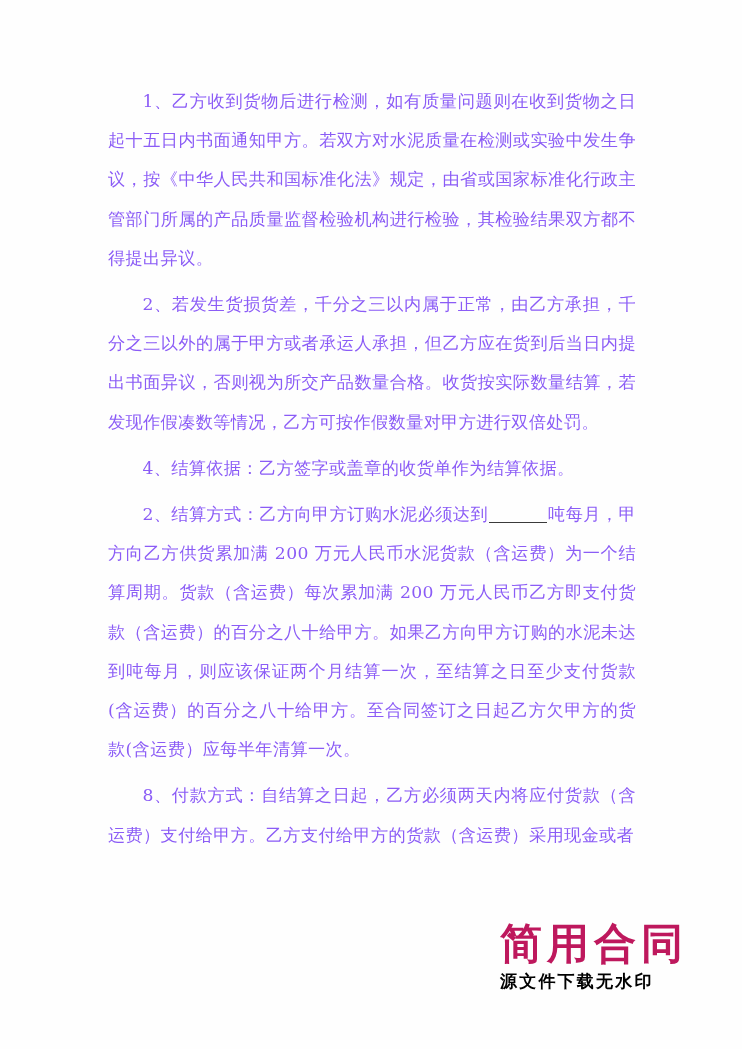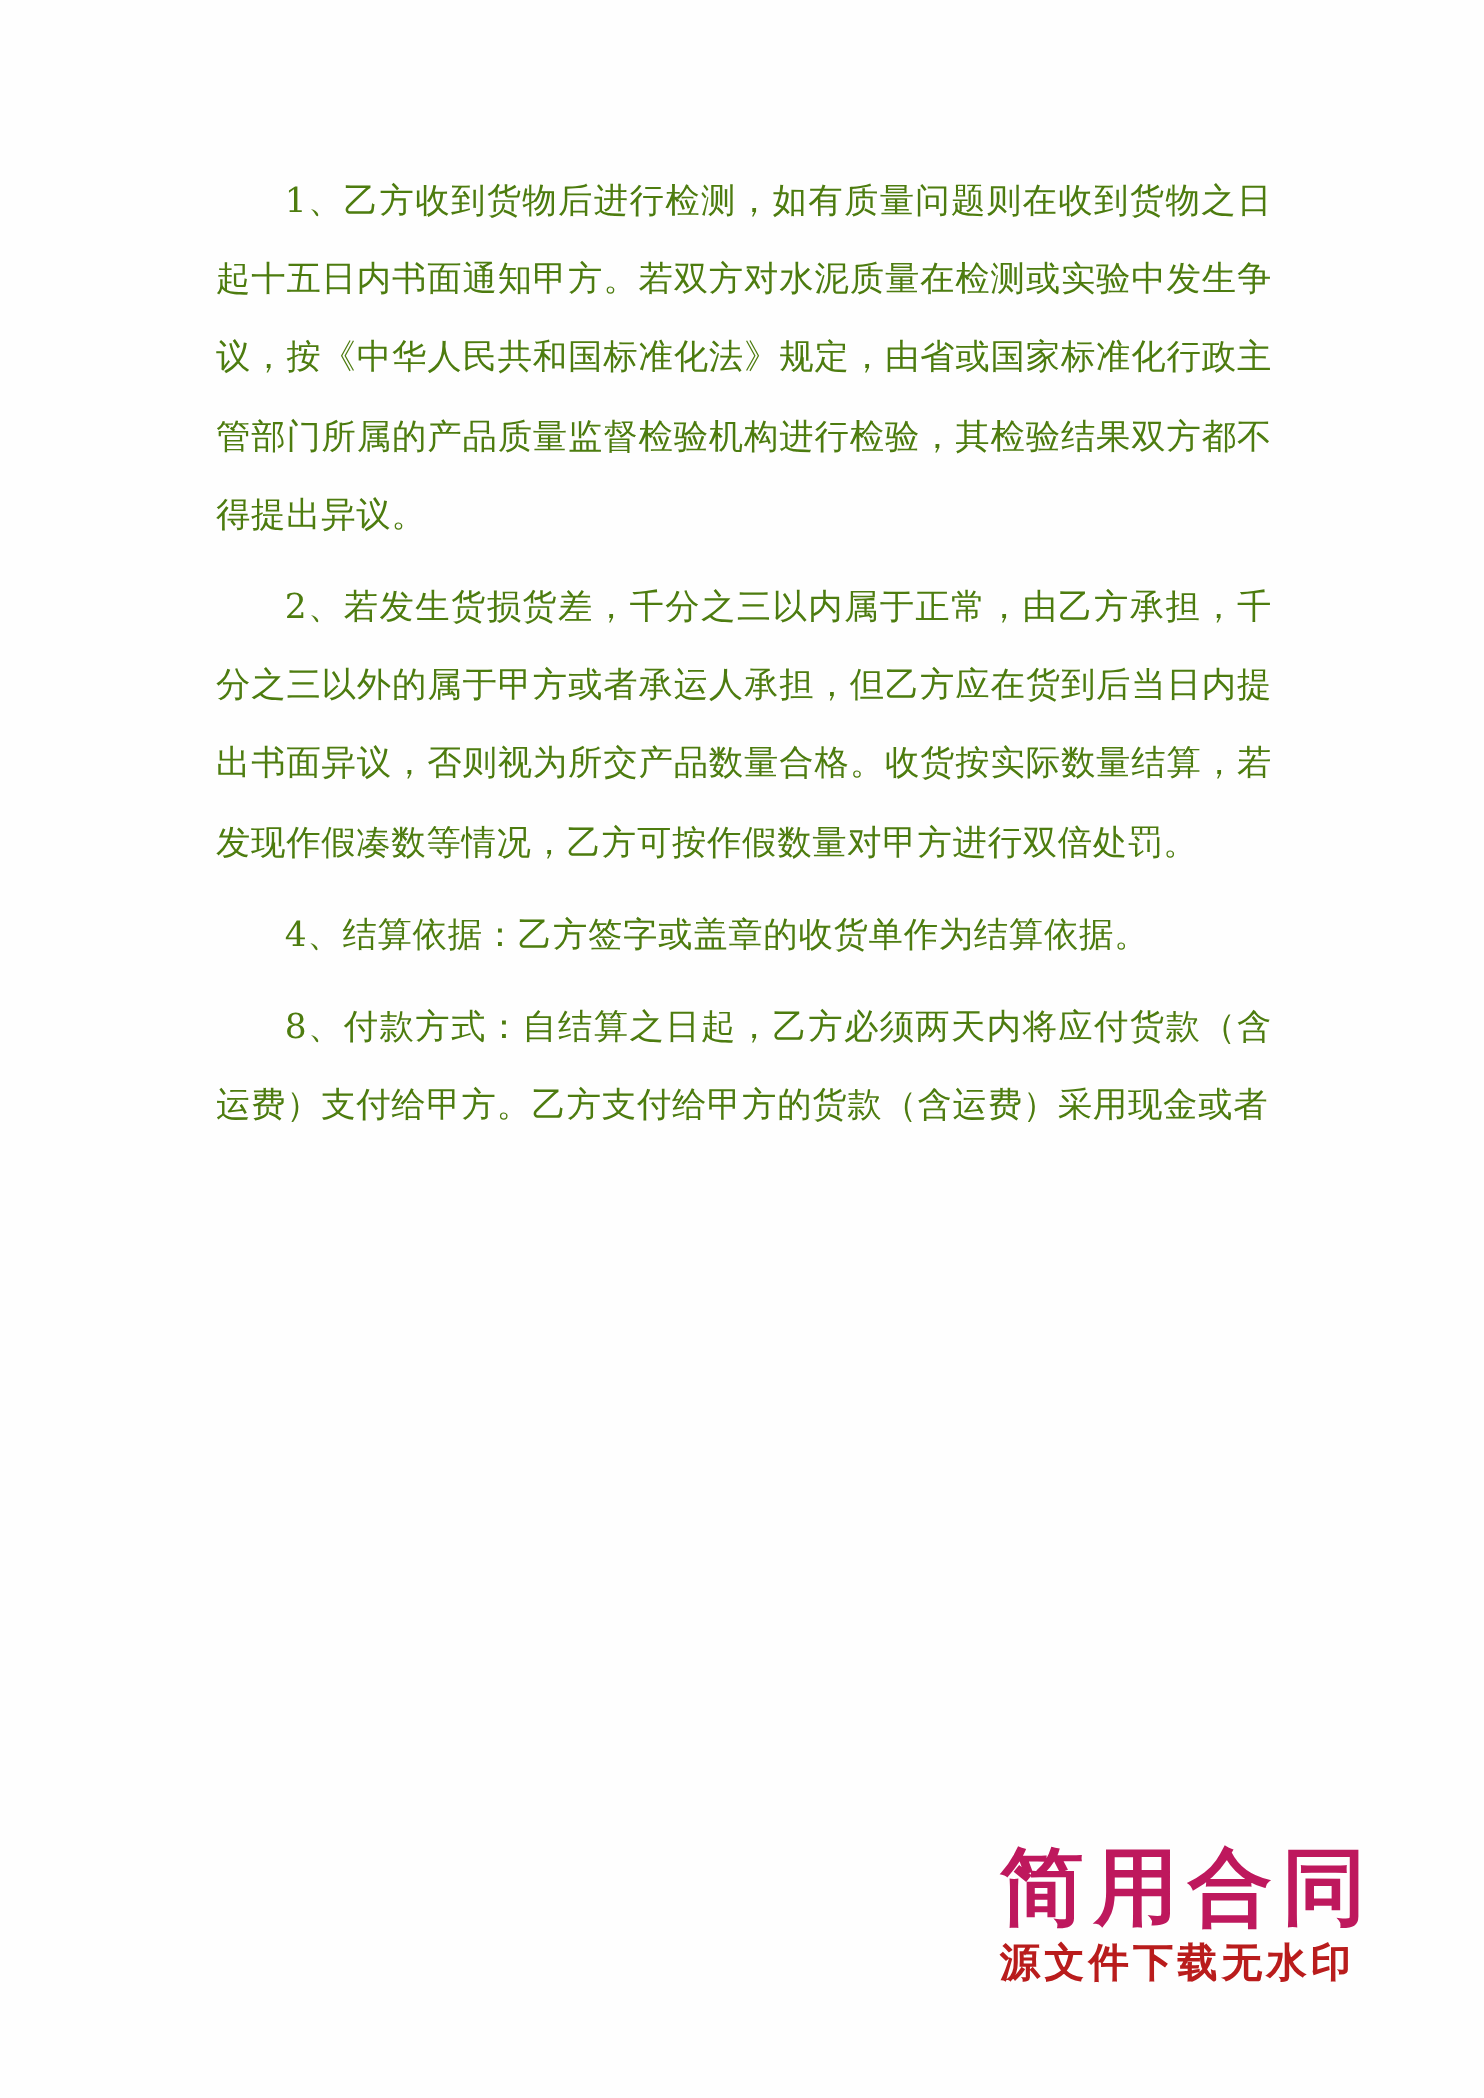--- a/index.html
+++ b/index.html
@@ -24,21 +24,21 @@
     position: absolute;
     left: 108px;
     top: 82px;
     width: 528px;
   }
 
   .para {
     margin: 0 0 7px 0;
     font-size: 17.2px;
     line-height: 39.2px;
-    color: #4d7c0f;
+    color: #8b5cf6;
     text-align: justify;
     text-align-last: left;
     text-justify: inter-ideograph;
     letter-spacing: 0.35px;
     text-indent: 2em;
     word-break: break-all;
     -webkit-font-smoothing: antialiased;
   }
 
   .heading {
@@ -76,23 +76,23 @@
     font-size: 42px;
     font-weight: bold;
     color: #be185d;
     letter-spacing: 5px;
     line-height: 36px;
     white-space: nowrap;
   }
 
   #watermark .wm-sub {
     font-family: "DejaVu Sans", "Liberation Sans", sans-serif;
-    font-size: 20px;
+    font-size: 17px;
     font-weight: bold;
-    color: #b91c1c;
+    color: #000000;
     letter-spacing: 2.2px;
     line-height: 26px;
     margin-top: 6px;
     white-space: nowrap;
   }
 </style>
 </head>
 <body>
 
 <div id="page">
@@ -100,20 +100,21 @@
   <div id="doc-body">
 
     <p class="para">1、乙方收到货物后进行检测，如有质量问题则在收到货物之日起十五日内书面通知甲方。若双方对水泥质量在检测或实验中发生争议，按《中华人民共和国标准化法》规定，由省或国家标准化行政主管部门所属的产品质量监督检验机构进行检验，其检验结果双方都不得提出异议。</p>
 
     <p class="para">2、若发生货损货差，千分之三以内属于正常，由乙方承担，千分之三以外的属于甲方或者承运人承担，但乙方应在货到后当日内提出书面异议，否则视为所交产品数量合格。收货按实际数量结算，若发现作假凑数等情况，乙方可按作假数量对甲方进行双倍处罚。</p>
 
 
 
     <p class="para">4、结算依据：乙方签字或盖章的收货单作为结算依据。</p>
 
+    <p class="para"><span>2、结算方式：乙方向甲方订购水泥必须达到</span><span class="blank"></span><span>吨每月，甲方向乙方供货累加满 200 万元人民币水泥货款（含运费）为一个结算周期。货款（含运费）每次累加满 200 万元人民币乙方即支付货款（含运费）的百分之八十给甲方。如果乙方向甲方订购的水泥未达到吨每月，则应该保证两个月结算一次，至结算之日至少支付货款(含运费）的百分之八十给甲方。至合同签订之日起乙方欠甲方的货款(含运费）应每半年清算一次。</span></p>
 
     <p class="para">8、付款方式：自结算之日起，乙方必须两天内将应付货款（含运费）支付给甲方。乙方支付给甲方的货款（含运费）采用现金或者</p>
 
   </div>
 
   <div id="watermark">
     <div class="wm-main">简用合同</div>
     <div class="wm-sub">源文件下载无水印</div>
   </div>
 

